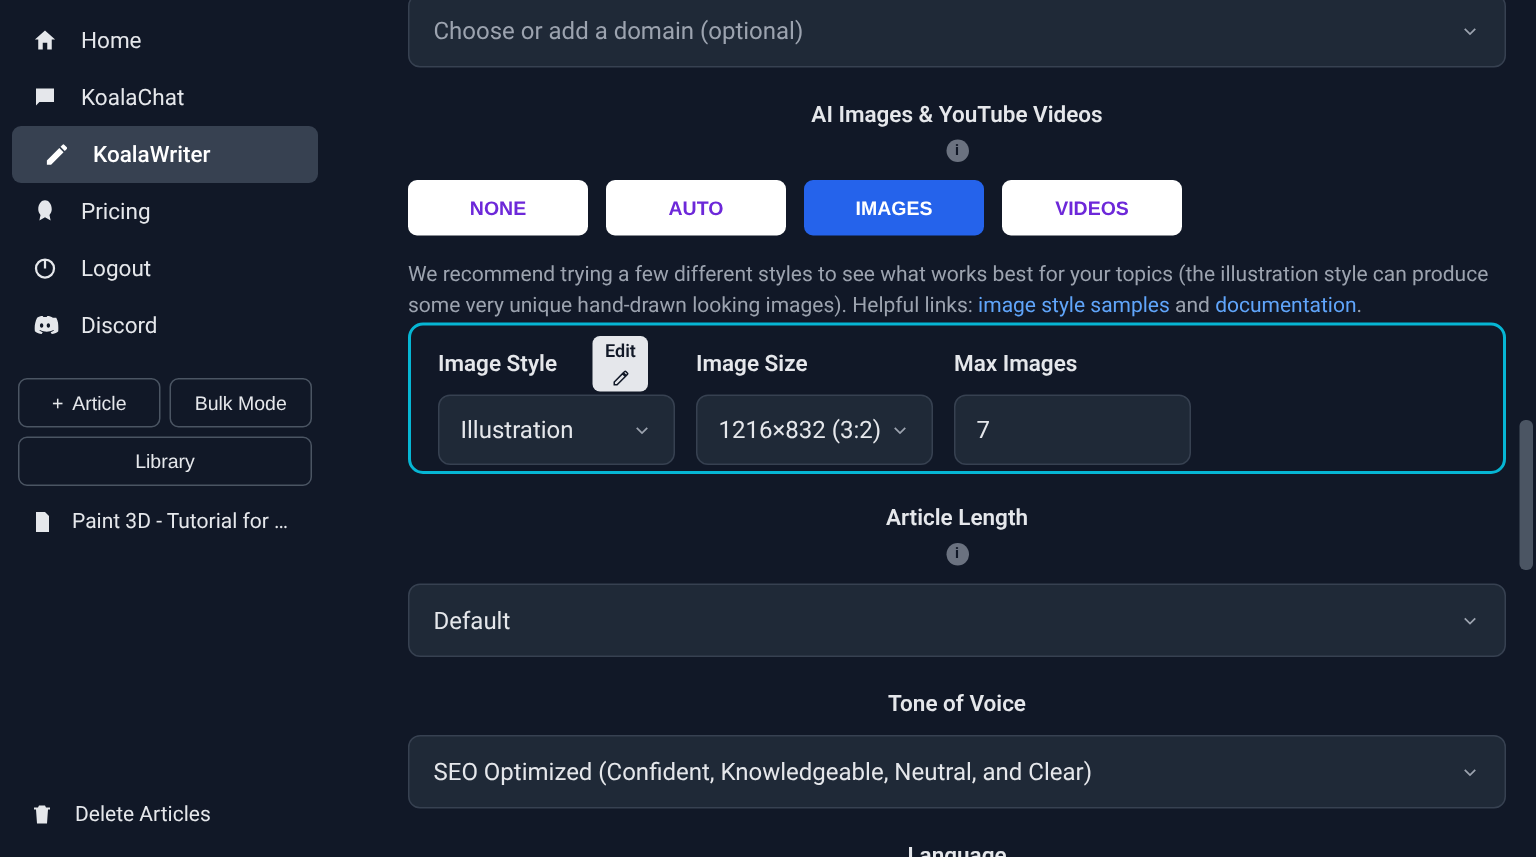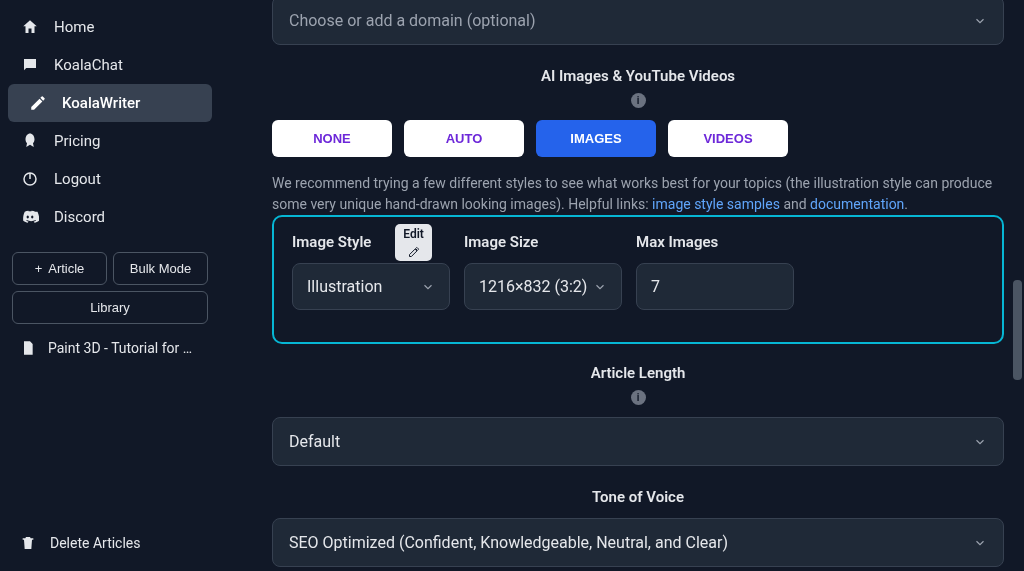--- a/index.html
+++ b/index.html
@@ -169,21 +169,21 @@
   line-height: 1.5;
   margin-bottom: 0;
 }
 .help-text a {
   color: #60a5fa;
   text-decoration: none;
 }
 .highlight-box {
   border: 2px solid #06b6d4;
   border-radius: 10px;
-  padding: 14px 18px 32px;
+  padding: 14px 18px 4px;
   display: flex;
   gap: 14px;
   margin-bottom: 20px;
 }
 .field-group {
   display: flex;
   flex-direction: column;
 }
 .field-label-row {
   display: flex;

